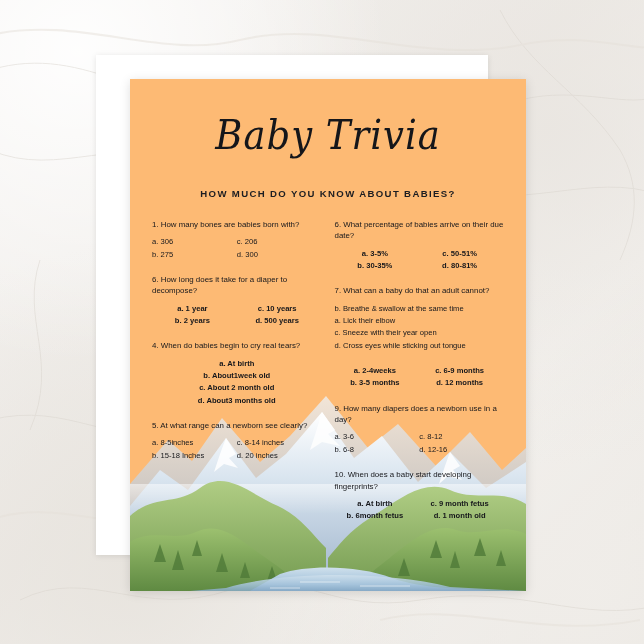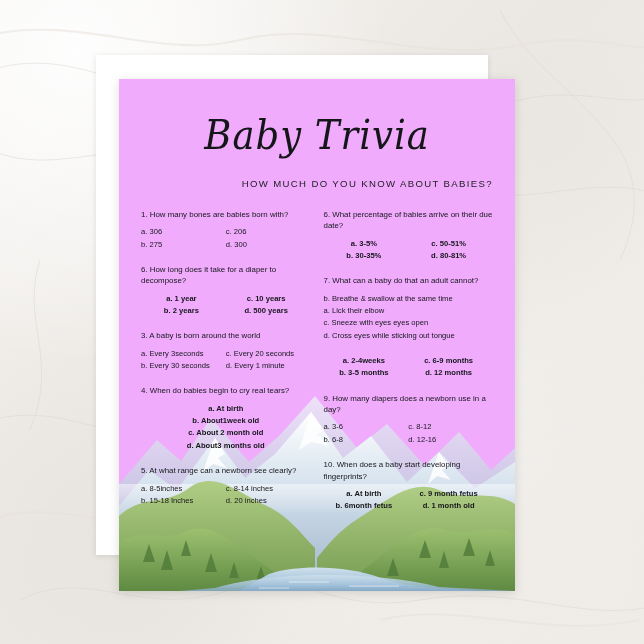--- a/index.html
+++ b/index.html
@@ -39,25 +39,25 @@
     top: 55px;
     width: 392px;
     height: 500px;
     background: #ffffff;
     box-shadow: 0 1px 6px rgba(0,0,0,0.10);
   }
 
   
   .card {
     position: absolute;
-    left: 119px;
+    left: 130px;
     top: 79px;
     width: 396px;
     height: 512px;
-    background: #f0abfc;
+    background: #fdba74;
     box-shadow: 0 2px 10px rgba(0,0,0,0.13);
     overflow: hidden;
   }
 
   
   .scene {
     position: absolute;
     left: 0;
     right: 0;
     bottom: 0;
@@ -78,26 +78,26 @@
     font-style: italic;
     font-weight: 400;
     font-size: 37px;
     letter-spacing: 1px;
     color: #15161a;
     margin: 38px 0 0 0;
     line-height: 1.05;
     transform: scaleY(1.12);
   }
   .subtitle {
-    text-align: right;
+    text-align: center;
     font-size: 9.6px;
     letter-spacing: 1.35px;
     color: #1c1d21;
-    margin: 22px 0 0 0;
-    font-weight: 400;
+    margin: 32px 0 0 0;
+    font-weight: 700;
   }
 
   .columns {
     display: flex;
     gap: 13px;
     margin-top: 20px;
   }
   .col {
     flex: 1 1 0;
     min-width: 0;
@@ -249,29 +249,20 @@
         <div class="q-block">
           <p class="q-text bold">6. How long does it take for a diaper to decompose?</p>
           <div class="answers two-col">
             <div class="ans bold">a. 1 year</div>
             <div class="ans bold">c. 10 years</div>
             <div class="ans bold">b. 2 years</div>
             <div class="ans bold">d. 500 years</div>
           </div>
         </div>
 
-        <div class="q-block">
-          <p class="q-text">3. A baby is born around the world</p>
-          <div class="answers two-col">
-            <div class="ans">a. Every 3seconds</div>
-            <div class="ans">c. Every 20 seconds</div>
-            <div class="ans">b. Every 30 seconds</div>
-            <div class="ans">d. Every 1 minute</div>
-          </div>
-        </div>
 
         <div class="q-block">
           <p class="q-text bold">4. When do babies begin to cry real tears?</p>
           <div class="answers one-col">
             <div class="ans bold">a. At birth</div>
             <div class="ans bold">b. About1week old</div>
             <div class="ans bold">c. About 2 month old</div>
             <div class="ans bold">d. About3 months old</div>
           </div>
         </div>
@@ -298,21 +289,21 @@
             <div class="ans bold">b. 30-35%</div>
             <div class="ans bold">d. 80-81%</div>
           </div>
         </div>
 
         <div class="q-block">
           <p class="q-text">7. What can a baby do that an adult cannot?</p>
           <div class="answers one-col">
             <div class="ans">b. Breathe  &amp;  swallow at the same time</div>
             <div class="ans">a. Lick their elbow</div>
-            <div class="ans">c. Sneeze with eyes eyes open</div>
+            <div class="ans">c. Sneeze with their year open</div>
             <div class="ans">d. Cross eyes while sticking out tongue</div>
           </div>
         </div>
 
         <div class="q-block">
           <div class="answers two-col">
             <div class="ans bold">a. 2-4weeks</div>
             <div class="ans bold">c. 6-9 months</div>
             <div class="ans bold">b. 3-5 months</div>
             <div class="ans bold">d. 12 months</div>

